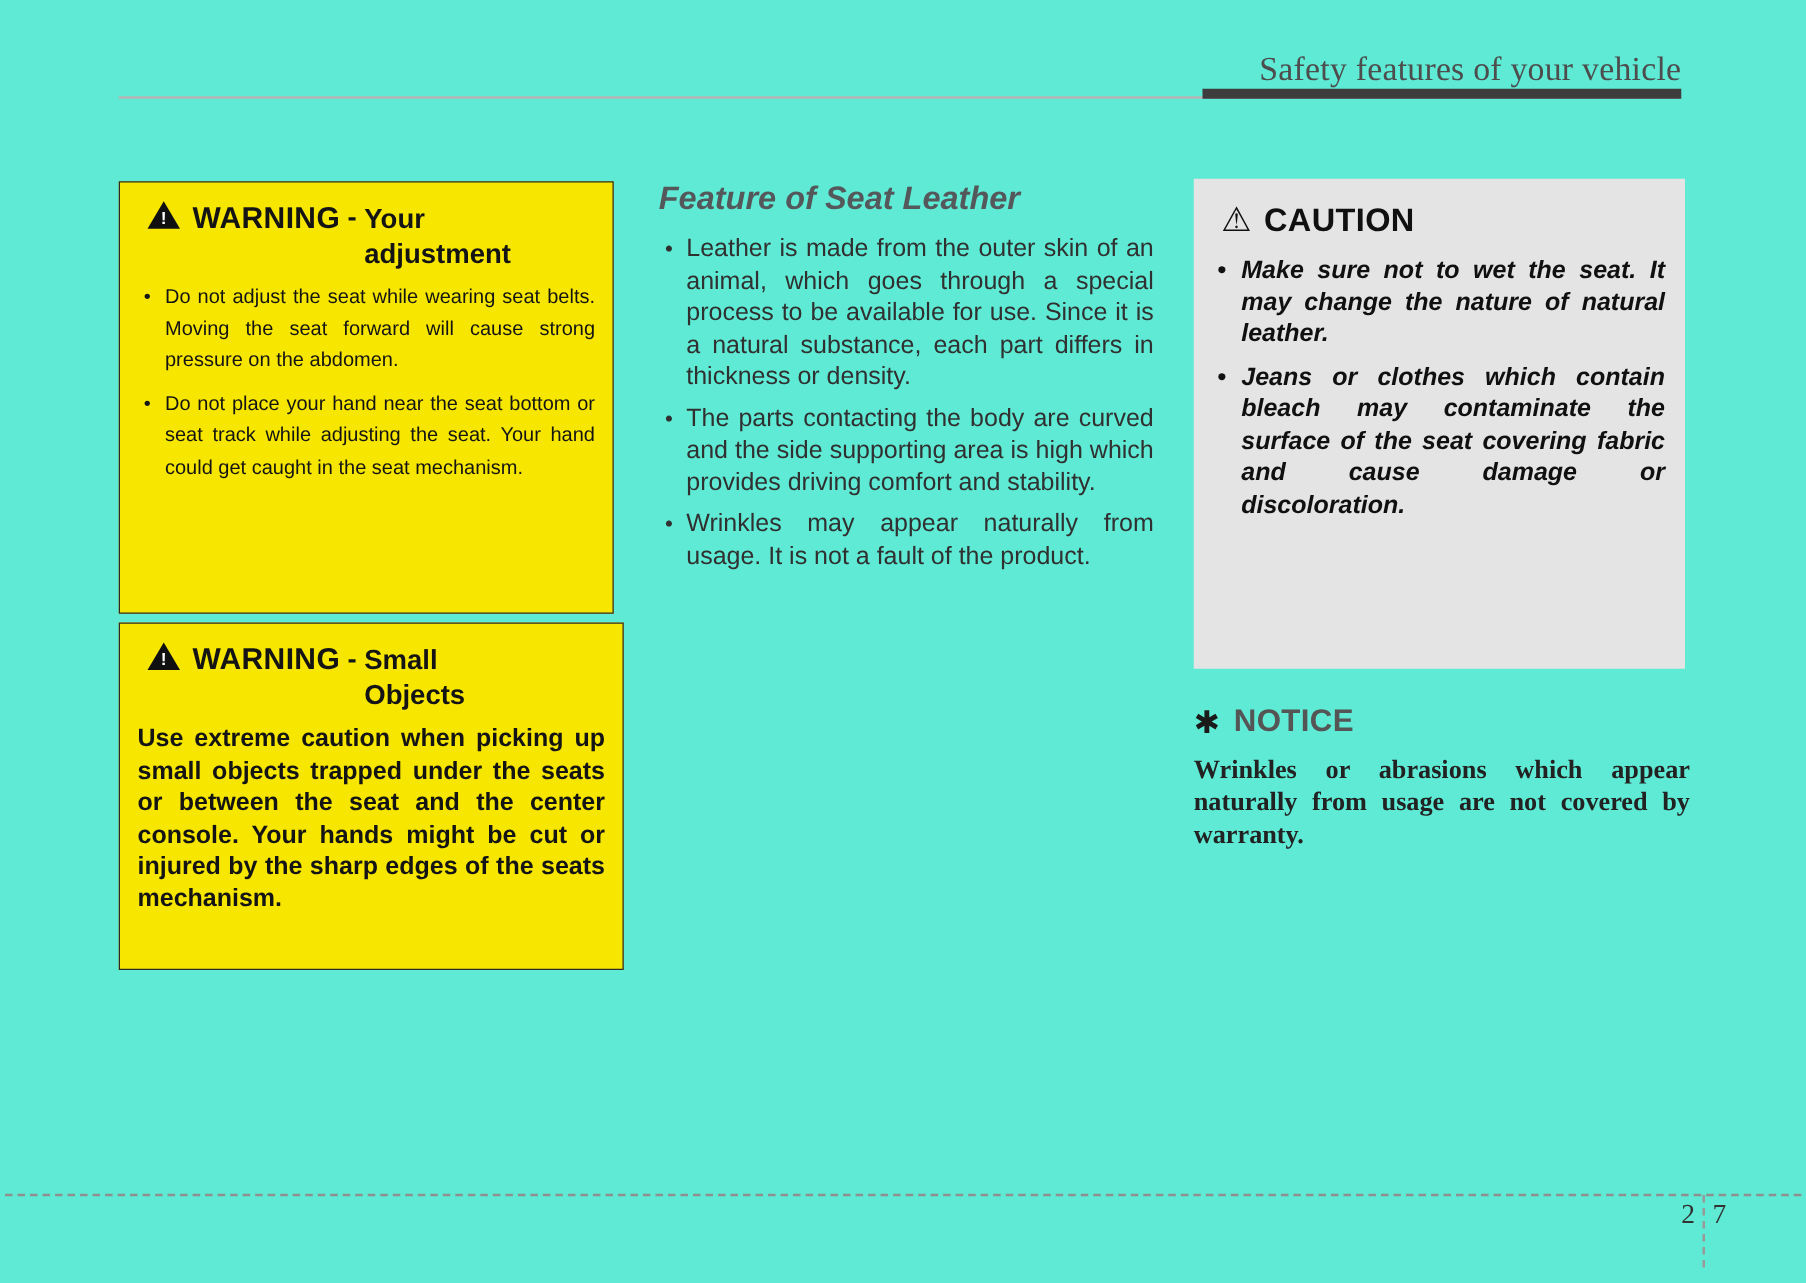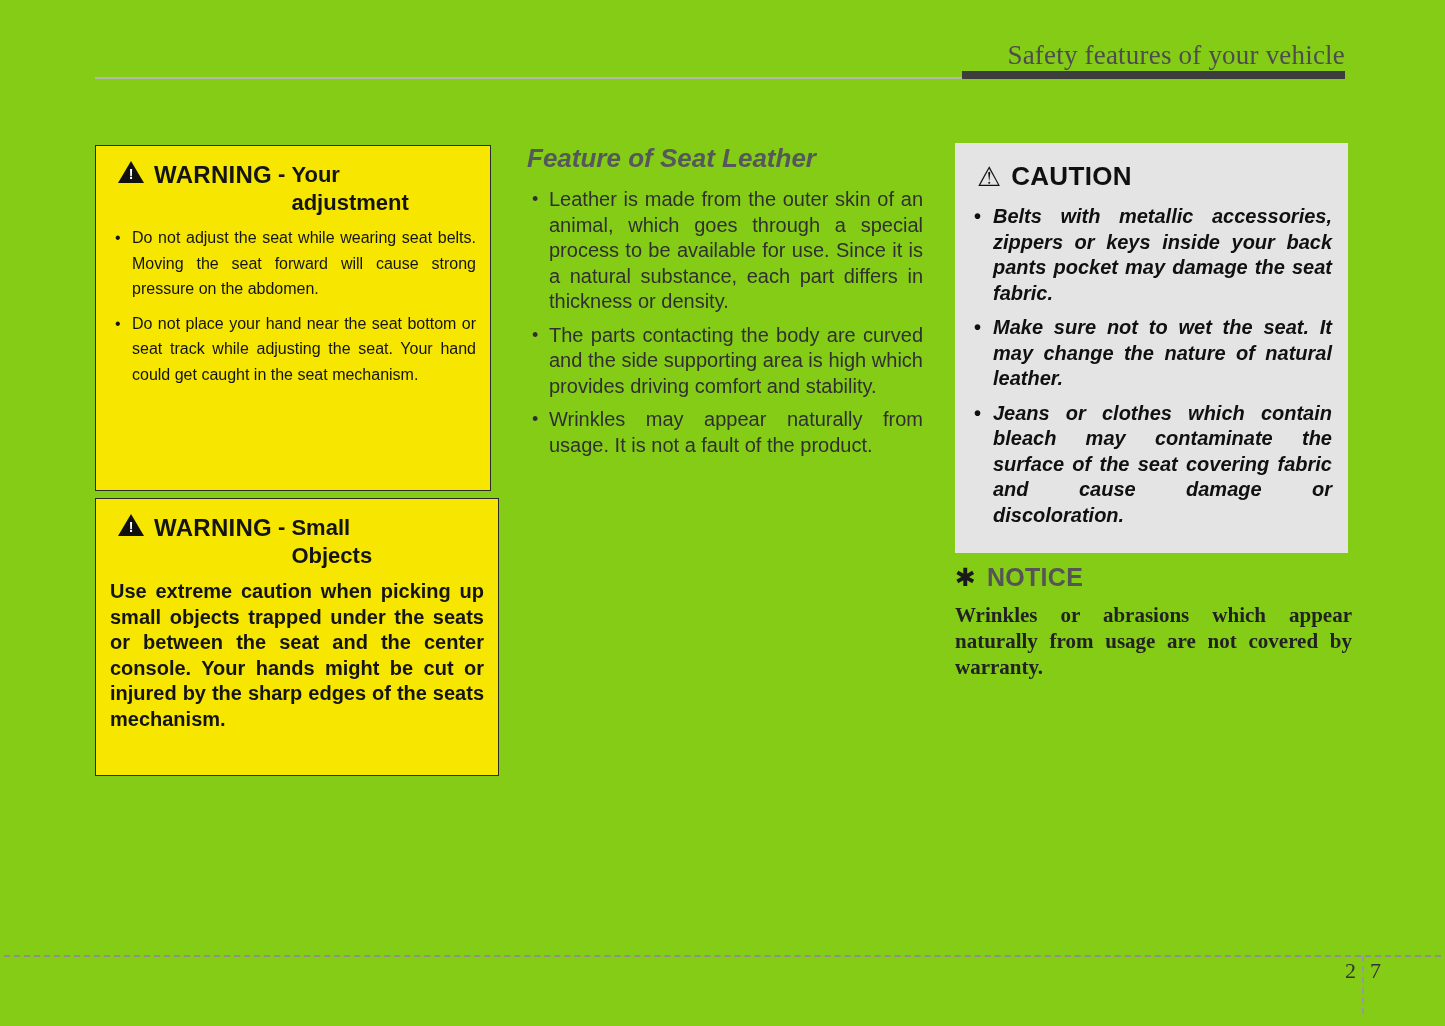--- a/index.html
+++ b/index.html
@@ -1,21 +1,21 @@
 <!DOCTYPE html>
 <html><head>
 <meta charset="utf-8">
 <style>
   * { margin: 0; padding: 0; box-sizing: border-box; }
   html, body { background: #ffffff; }
   .page {
     position: relative;
     width: 1445px;
     height: 1026px;
-    background: #84cc16;
+    background: #5eead4;
     font-family: "Liberation Sans", sans-serif;
     overflow: hidden;
   }
 
   
   .page-title {
     position: absolute;
     top: 40px;
     right: 100px;
     font-family: "Liberation Serif", serif;
@@ -269,21 +269,20 @@
     <div class="f-item bulleted">Leather is made from the outer skin of an animal, which goes through a special process to be available for use. Since it is a natural substance, each part differs in thickness or density.</div>
     <div class="f-item bulleted">The parts contacting the body are curved and the side supporting area is high which provides driving comfort and stability.</div>
     <div class="f-item bulleted">Wrinkles may appear naturally from usage. It is not a fault of the product.</div>
   </section>
 
   <section class="caution-box">
     <div class="c-title">
       <span class="c-icon">⚠</span>
       <span class="c-label">CAUTION</span>
     </div>
-    <div class="c-item">Belts with metallic accessories, zippers or keys inside your back pants pocket may damage the seat fabric.</div>
     <div class="c-item">Make sure not to wet the seat. It may change the nature of natural leather.</div>
     <div class="c-item">Jeans or clothes which contain bleach may contaminate the surface of the seat covering fabric and cause damage or discoloration.</div>
   </section>
 
   <section class="notice">
     <div class="n-title">
       <span class="n-icon">✱</span>
       <span class="n-label">NOTICE</span>
     </div>
     <div class="n-body">Wrinkles or abrasions which appear naturally from usage are not covered by warranty.</div>

